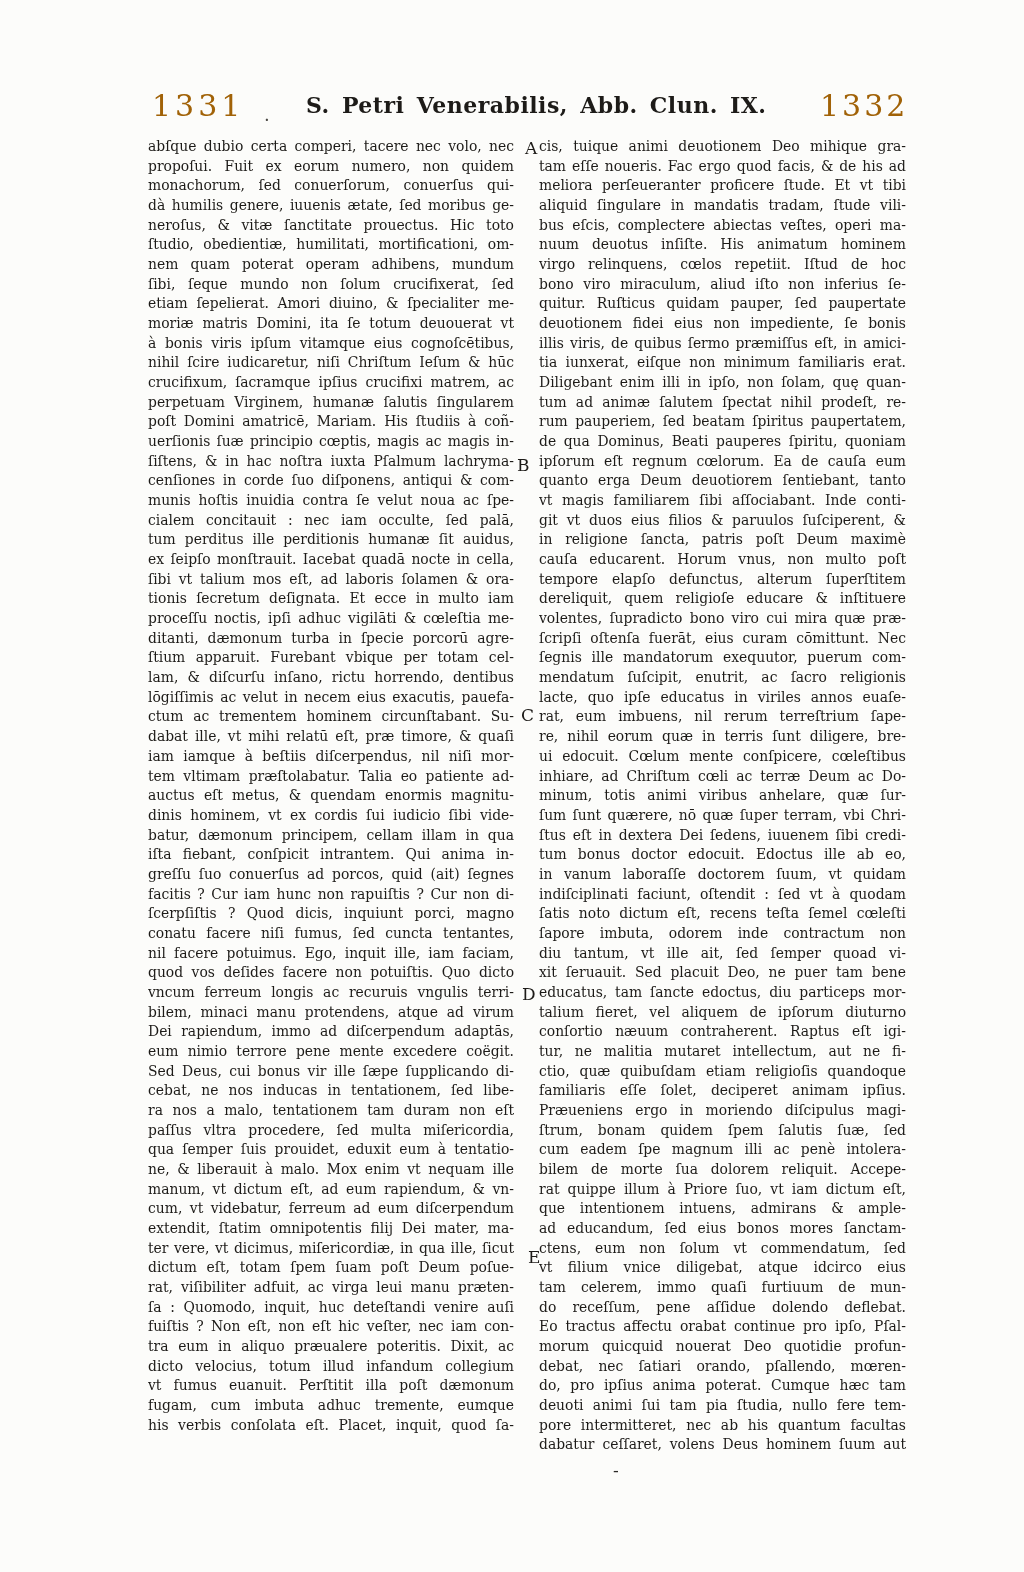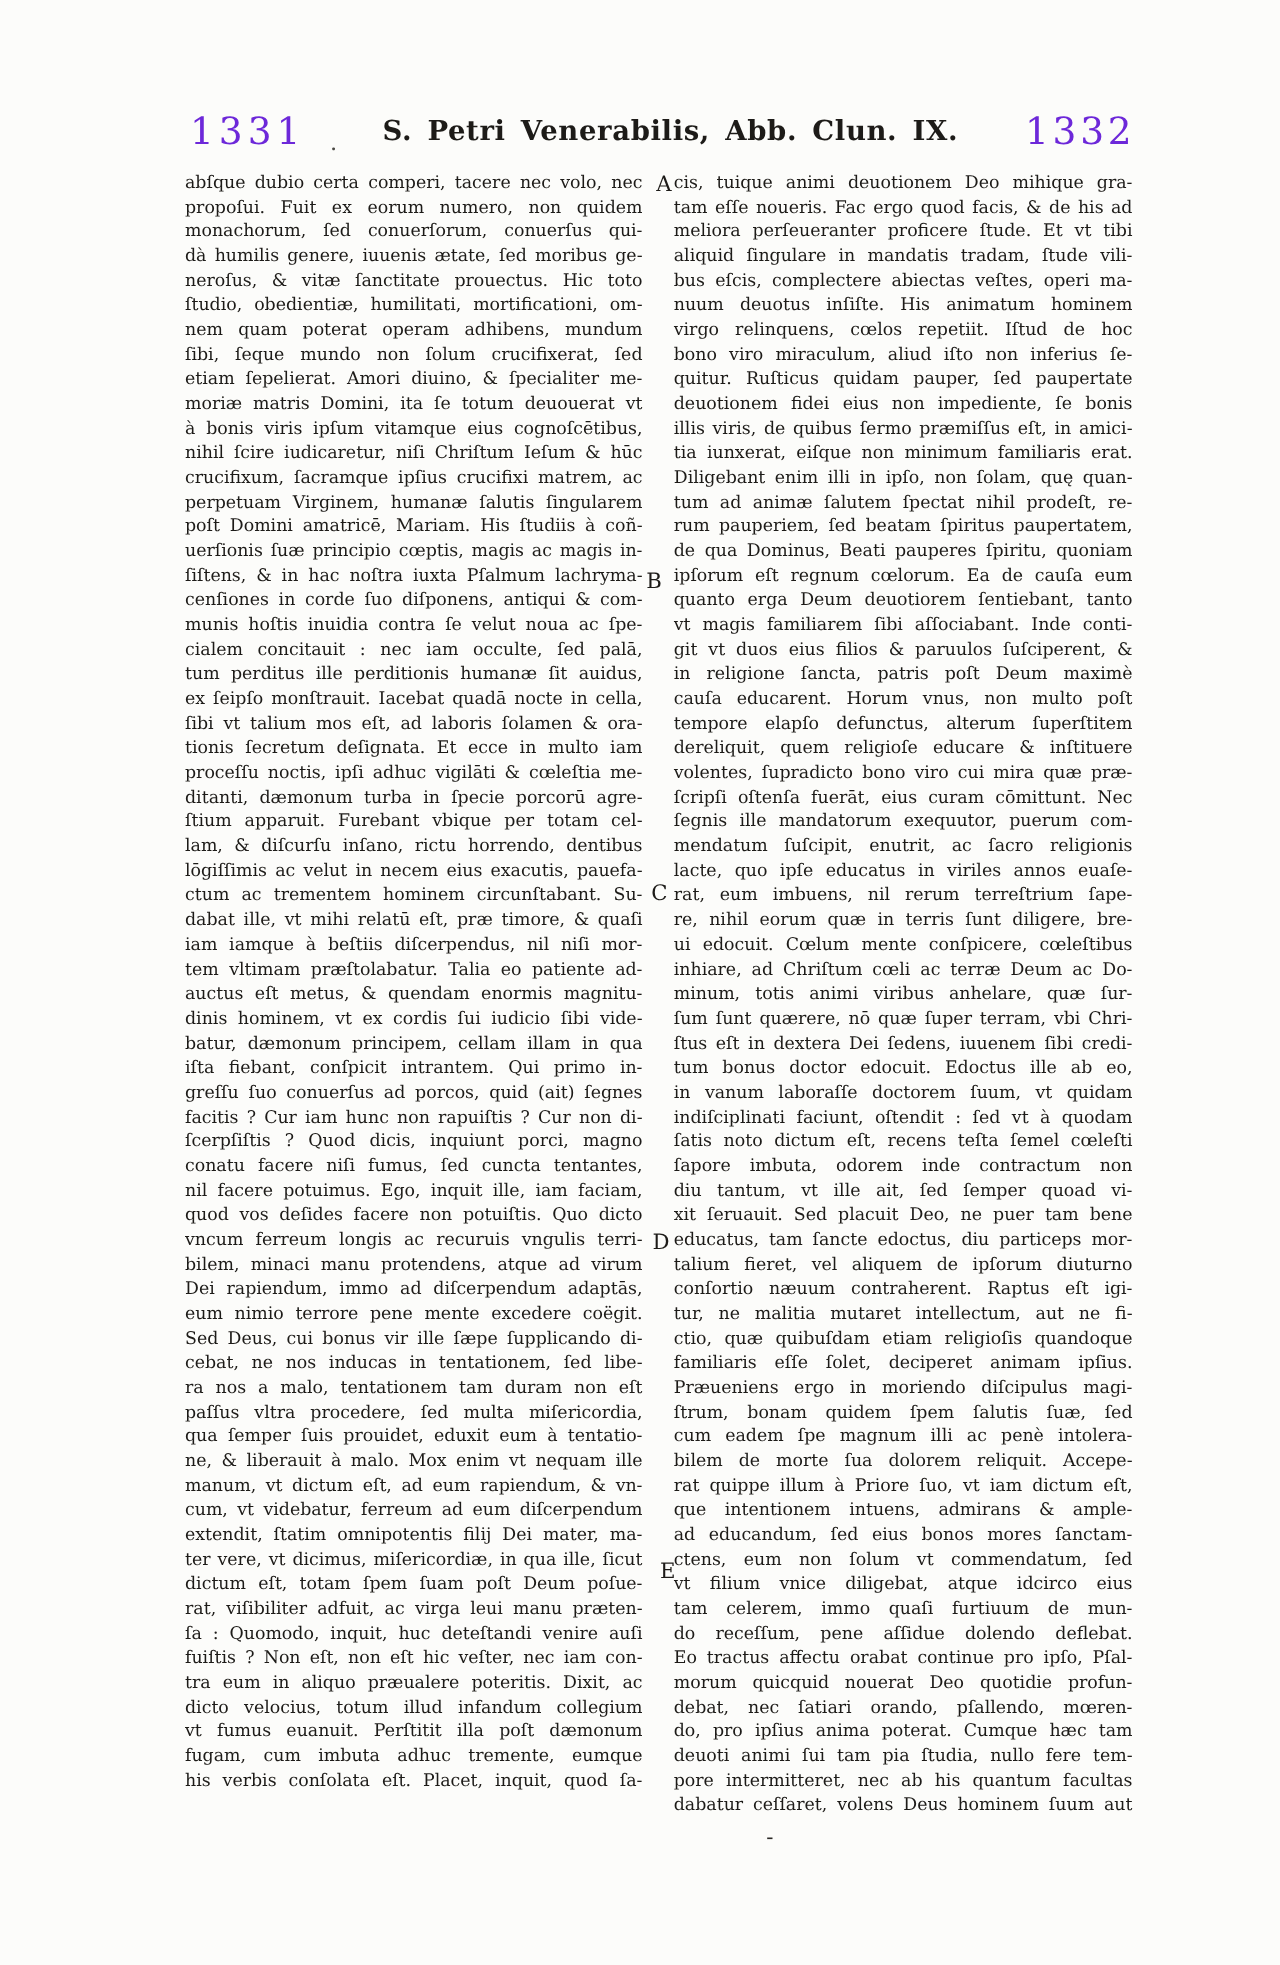--- a/index.html
+++ b/index.html
@@ -9,21 +9,21 @@
     margin:0 auto;
     background:#fcfcfa;
     color:#1d1b18;
     font-family:"DejaVu Serif","Liberation Serif",serif;
     overflow:hidden;
   }
   
   .hdr-num{
     position:absolute;top:88px;
     font-size:30px;line-height:36px;
-    letter-spacing:4px;color:#6d28d9;
+    letter-spacing:4px;color:#a16207;
   }
   .hdr-num-left{left:152px;}
   .hdr-num-right{left:820px;letter-spacing:3px;}
   .hdr-dot{
     position:absolute;top:104px;left:264px;
     font-size:18px;color:#4a4843;
   }
   .page-title{
     position:absolute;top:86px;left:306px;
     font-size:22px;line-height:38px;font-weight:700;
@@ -95,21 +95,21 @@
       <div class="line">ſtium apparuit. Furebant vbique per totam cel-</div>
       <div class="line">lam, &amp; diſcurſu inſano, rictu horrendo, dentibus</div>
       <div class="line">lōgiſſimis ac velut in necem eius exacutis, pauefa-</div>
       <div class="line">ctum ac trementem hominem circunſtabant. Su-</div>
       <div class="line">dabat ille, vt mihi relatū eſt, præ timore, &amp; quaſi</div>
       <div class="line">iam iamque à beſtiis diſcerpendus, nil niſi mor-</div>
       <div class="line">tem vltimam præſtolabatur. Talia eo patiente ad-</div>
       <div class="line">auctus eſt metus, &amp; quendam enormis magnitu-</div>
       <div class="line">dinis hominem, vt ex cordis ſui iudicio ſibi vide-</div>
       <div class="line">batur, dæmonum principem, cellam illam in qua</div>
-      <div class="line">iſta fiebant, conſpicit intrantem. Qui primo in-</div>
+      <div class="line">iſta fiebant, conſpicit intrantem. Qui anima in-</div>
       <div class="line">greſſu ſuo conuerſus ad porcos, quid (ait) ſegnes</div>
       <div class="line">facitis ? Cur iam hunc non rapuiſtis ? Cur non di-</div>
       <div class="line">ſcerpſiſtis ? Quod dicis, inquiunt porci, magno</div>
       <div class="line">conatu facere niſi fumus, ſed cuncta tentantes,</div>
       <div class="line">nil facere potuimus. Ego, inquit ille, iam faciam,</div>
       <div class="line">quod vos deſides facere non potuiſtis. Quo dicto</div>
       <div class="line">vncum ferreum longis ac recuruis vngulis terri-</div>
       <div class="line">bilem, minaci manu protendens, atque ad virum</div>
       <div class="line">Dei rapiendum, immo ad diſcerpendum adaptās,</div>
       <div class="line">eum nimio terrore pene mente excedere coëgit.</div>

